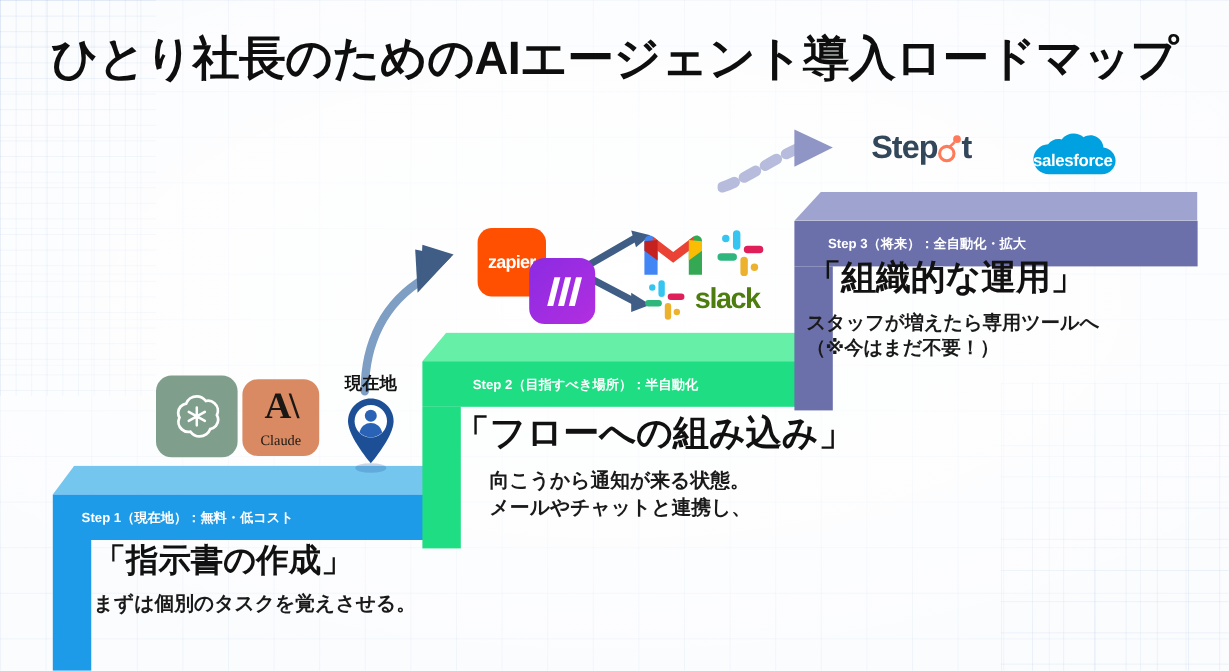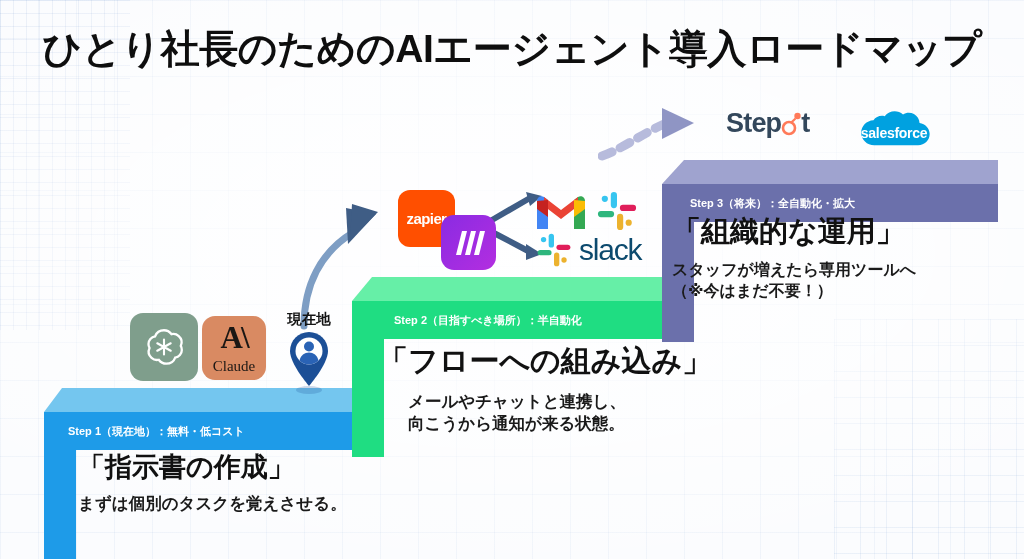--- a/index.html
+++ b/index.html
@@ -114,21 +114,21 @@
     position:absolute; border-radius:13px;
     display:flex; align-items:center; justify-content:center;
     z-index:32;
   }
   #gpt-tile{ left:130px; top:313px; width:68px; height:68px; background:#7f9e8c; }
   #claude-tile{ left:202px; top:316px; width:64px; height:64px; background:#d98a62;
     display:block; }
   #claude-tile .cl-mark{ position:absolute; left:0; top:4px; width:100%; text-align:center;
     font-size:31px; font-weight:bold; color:#1b1714; font-family:"Liberation Serif",serif; letter-spacing:-2px;}
   #claude-tile .cl-name{ position:absolute; left:0; bottom:5px; width:100%; text-align:center;
-    font-size:15px; color:#1b1714; font-family:"Liberation Serif",serif; }
+    font-size:12px; color:#1b1714; font-family:"Liberation Serif",serif; }
 
   #zapier-tile{ left:398px; top:190px; width:57px; height:57px; background:#ff4f00;
     border-radius:12px; z-index:33; }
   #zapier-tile .zp{ color:#fff; font-size:15px; font-weight:bold; letter-spacing:-.6px; }
   #make-tile{ left:441px; top:215px; width:55px; height:55px; background:#a32de8;
     border-radius:13px; z-index:34;
     background:linear-gradient(135deg,#8a2be2 0%,#b32ee0 100%); }
 
   
   #pin-wrap{ position:absolute; left:283px; top:310px; z-index:33; text-align:center; }
@@ -136,21 +136,21 @@
 
   
   #arrow-1-2{ position:absolute; left:290px; top:196px; z-index:28; }
   #arrow-2-3{ position:absolute; left:598px; top:104px; z-index:28; }
   .flow-arrows{ position:absolute; left:490px; top:190px; z-index:31; }
 
   
   #gmail-mark{ position:absolute; left:535px; top:191px; z-index:32; }
   #slack-hash-top{ position:absolute; left:596px; top:190px; z-index:32; }
   #slack-row{ position:absolute; left:536px; top:232px; z-index:32; display:flex; align-items:center; gap:7px;}
-  #slack-row .slack-word{ font-size:30px; font-weight:normal; color:#0c4a6e; letter-spacing:-1.2px; }
+  #slack-row .slack-word{ font-size:24px; font-weight:bold; color:#4d7c0f; letter-spacing:-1.2px; }
 
   
   #hubspot{ position:absolute; left:726px; top:108px; z-index:35; display:flex; align-items:center;}
   #hubspot .hs-text{ font-size:27px; font-weight:bold; color:#33475b; letter-spacing:-.8px; }
   #salesforce{ position:absolute; left:851px; top:104px; z-index:35; }
   #salesforce .sf-text{
     position:absolute; left:0; top:0; width:100%; height:100%;
     display:flex; align-items:center; justify-content:center;
     color:#fff; font-size:14px; font-weight:bold; letter-spacing:-.3px;
     padding-top:2px;
@@ -184,22 +184,22 @@
 <div class="slab" id="step2">
   <div class="top"></div>
   <div class="band">
     <span class="band-label">Step 2（目指すべき場所）：半自動化</span>
   </div>
   <div class="riser"></div>
 </div>
 <div class="step-text" id="s2text">
   <div class="step-head">「フローへの組み込み」</div>
   <div class="step-sub">
+    <div>向こうから通知が来る状態。</div>
     <div>メールやチャットと連携し、</div>
-    <div>向こうから通知が来る状態。</div>
   </div>
 </div>
 
 <div class="slab" id="step1">
   <div class="top"></div>
   <div class="band">
     <span class="band-label">Step 1（現在地）：無料・低コスト</span>
   </div>
   <div class="riser"></div>
 </div>

